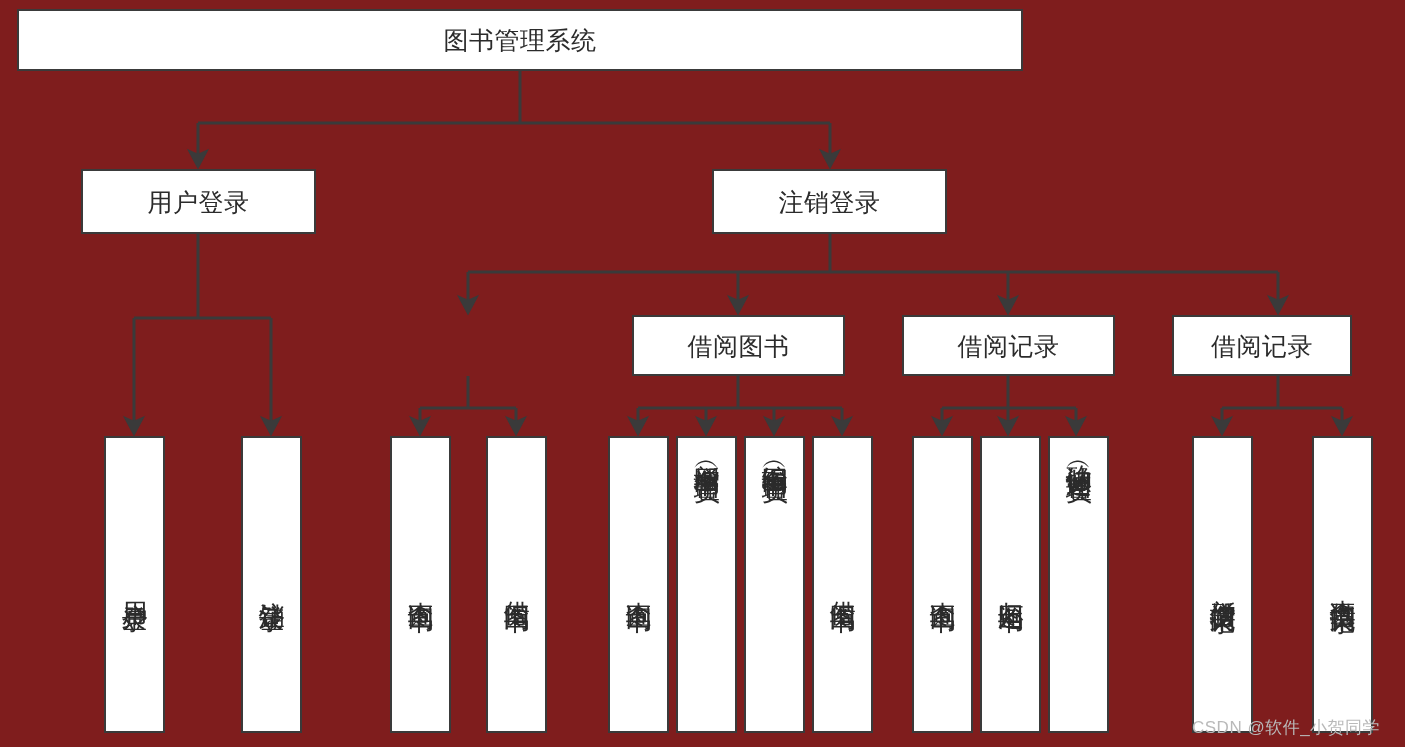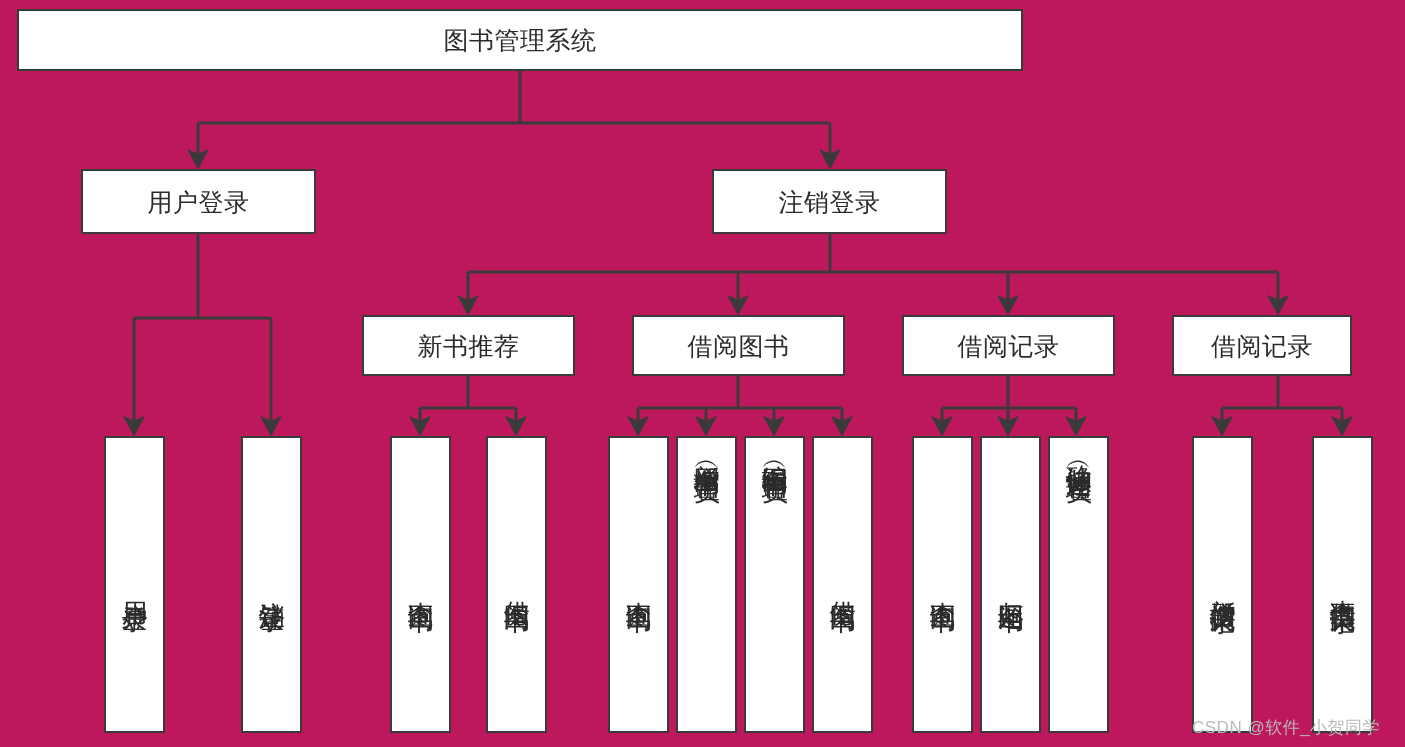--- a/index.html
+++ b/index.html
@@ -7,21 +7,21 @@
     padding: 0;
     background: #ffffff;
   }
   body {
     font-family: "Liberation Sans", "DejaVu Sans", sans-serif;
   }
   #canvas {
     position: relative;
     width: 1405px;
     height: 747px;
-    background: #be185d;
+    background: #7f1d1d;
     overflow: hidden;
   }
   svg.wires {
     position: absolute;
     left: 0;
     top: 0;
     width: 1405px;
     height: 747px;
     pointer-events: none;
   }
@@ -135,23 +135,20 @@
   </div>
 
   <div class="node horiz" style="left:81px; top:169px; width:235px; height:65px;">
     <span class="lbl">用户登录</span>
   </div>
 
   <div class="node horiz" style="left:712px; top:169px; width:235px; height:65px;">
     <span class="lbl">注销登录</span>
   </div>
 
-  <div class="node horiz" style="left:362px; top:315px; width:213px; height:61px;">
-    <span class="lbl">新书推荐</span>
-  </div>
 
   <div class="node horiz" style="left:632px; top:315px; width:213px; height:61px;">
     <span class="lbl">借阅图书</span>
   </div>
 
   <div class="node horiz" style="left:902px; top:315px; width:213px; height:61px;">
     <span class="lbl">借阅记录</span>
   </div>
 
   <div class="node horiz" style="left:1172px; top:315px; width:180px; height:61px;">

